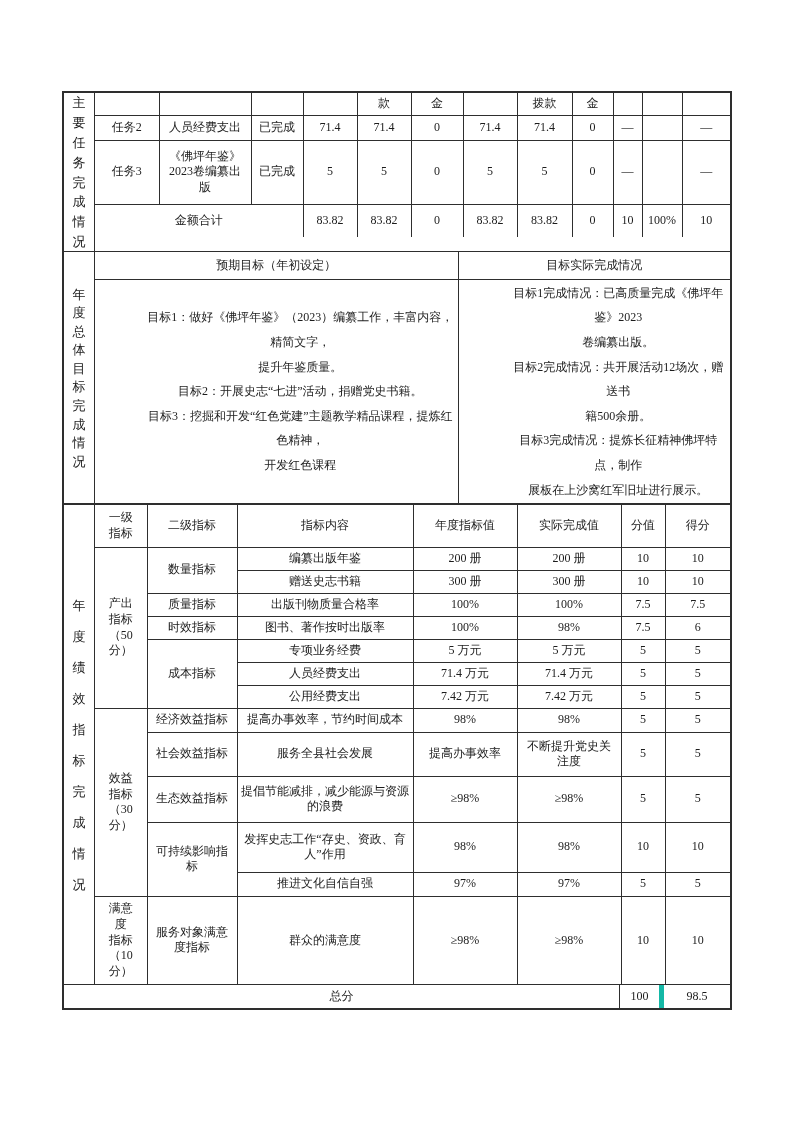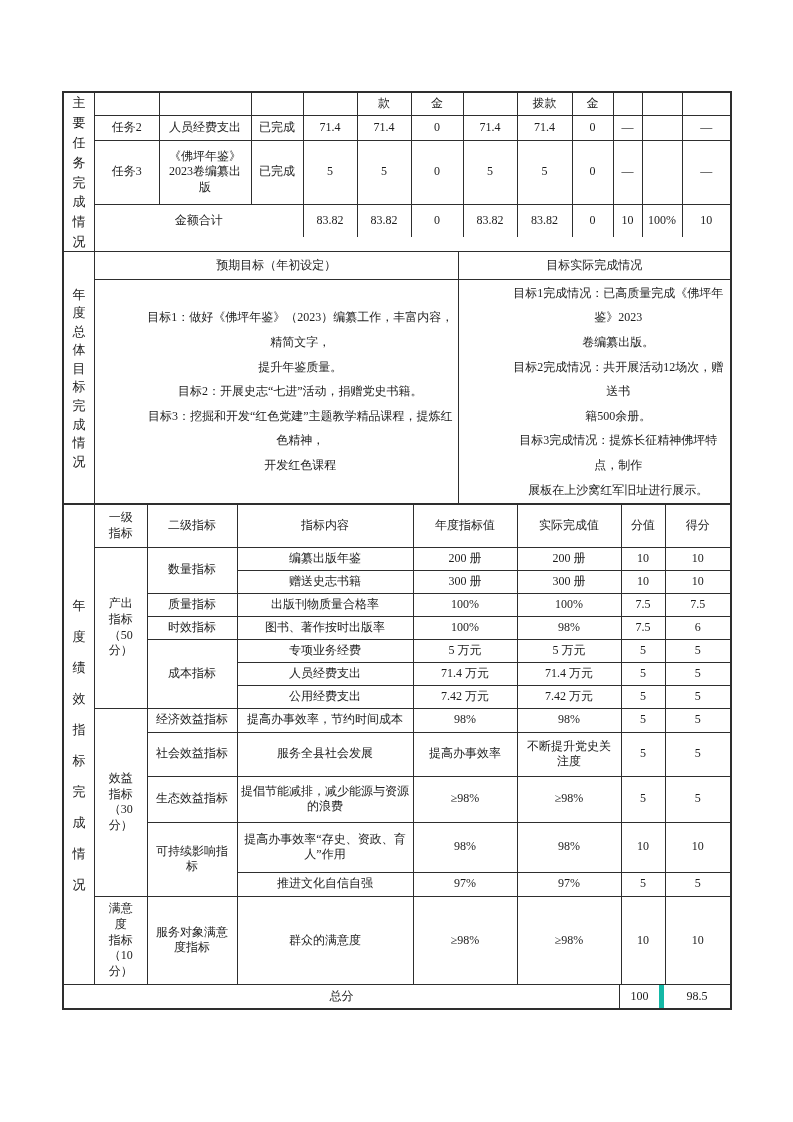--- a/index.html
+++ b/index.html
@@ -303,21 +303,21 @@
               <td class="cl ml">提倡节能减排，减少能源与资源
 的浪费</td>
               <td>≥98%</td>
               <td>≥98%</td>
               <td>5</td>
               <td>5</td>
             </tr>
             <tr class="h50">
               <td rowspan="2" class="ml">可持续影响指
 标</td>
-              <td class="cl ml">提高办事效率“存史、资政、育
+              <td class="cl ml">发挥史志工作“存史、资政、育
 人”作用</td>
               <td>98%</td>
               <td>98%</td>
               <td>10</td>
               <td>10</td>
             </tr>
             <tr class="h24">
               <td class="cl">推进文化自信自强</td>
               <td>97%</td>
               <td>97%</td>

